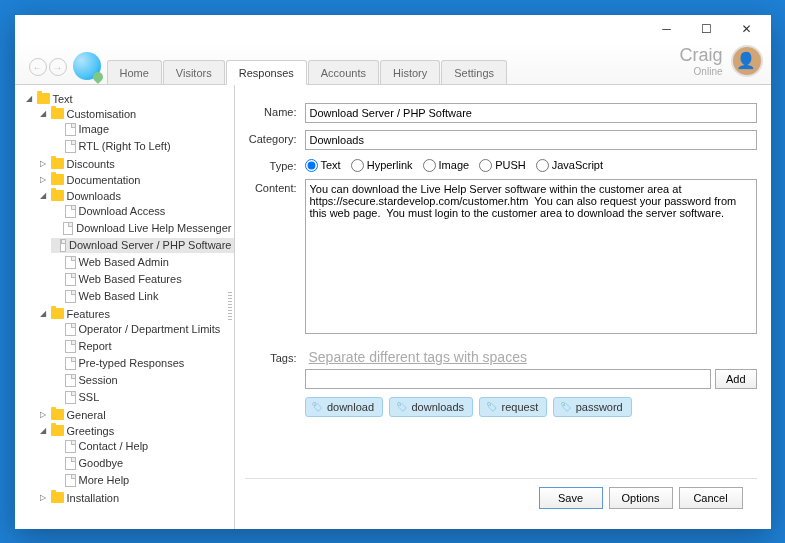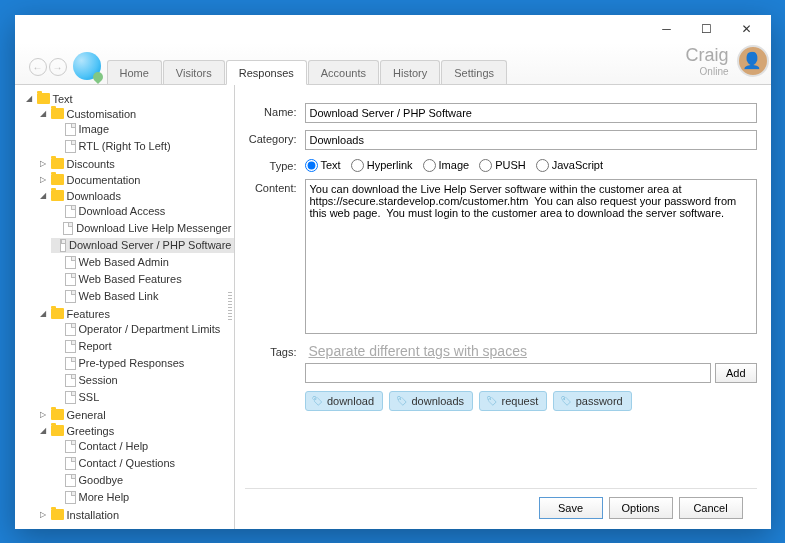--- a/index.html
+++ b/index.html
@@ -8,50 +8,50 @@
 .titlebar { height: 28px; display: flex; justify-content: flex-end; align-items: center; padding: 0 4px; }
 .titlebar .ctrl { width: 40px; height: 24px; display: flex; align-items: center; justify-content: center; color: #333; font-size: 12px; cursor: default; }
 .header { display: flex; align-items: flex-end; padding: 0 14px; border-bottom: 1px solid #d0d0d0; position: relative; height: 42px; background: linear-gradient(#fff,#f7f7f7); }
 .navarrows { display: flex; gap: 2px; margin-right: 6px; margin-bottom: 8px; }
 .navarrow { width: 18px; height: 18px; border: 1px solid #ccc; border-radius: 50%; display: flex; align-items: center; justify-content: center; color: #bbb; font-size: 10px; }
 .logo { width: 28px; height: 28px; border-radius: 50%; background: radial-gradient(circle at 30% 30%, #b3e5fc, #4fc3f7 60%, #039be5); margin-bottom: 4px; margin-right: 4px; position: relative; }
 .logo::after { content:""; position:absolute; bottom:-2px; right:-2px; width:10px; height:10px; background:#81c784; border-radius:50% 50% 50% 0; transform:rotate(-45deg); }
 .tabs { display: flex; align-items: center; margin-left: 2px; }
 .tab { padding: 6px 12px 5px; border: 1px solid #d0d0d0; border-bottom: none; background: #f0f0f0; color: #666; margin-right: 1px; border-radius: 3px 3px 0 0; font-size: 11px; }
 .tab.active { background: #fff; color: #333; border-bottom: 1px solid #fff; margin-bottom: -1px; }
-.userbox { position: absolute; right: 2px; top: 2px; display: flex; align-items: center; gap: 8px; }
+.userbox { position: absolute; right: 8px; top: 2px; display: flex; align-items: center; gap: 8px; }
 .username { text-align: right; }
 .username .n { font-size: 18px; color: #aaa; font-weight: 300; }
 .username .s { font-size: 10px; color: #aaa; }
 .avatar { width: 32px; height: 32px; border-radius: 50%; background: #d4a574; border: 2px solid #e0e0e0; display:flex; align-items:center; justify-content:center; font-size:16px; }
 .body { flex: 1; display: flex; overflow: hidden; }
 .sidebar { width: 220px; border-right: 1px solid #d0d0d0; overflow-y: auto; padding: 6px 0 6px 6px; position:relative; }
 .grip { position:absolute; right:2px; top:50%; transform:translateY(-50%); width:4px; height:30px; background:repeating-linear-gradient(#bbb,#bbb 1px,transparent 1px,transparent 3px); }
 .tree ul { list-style: none; padding-left: 14px; }
 .tree > ul { padding-left: 2px; }
 .tree li { padding: 1px 0; white-space: nowrap; }
 .tree .row { display: flex; align-items: center; gap: 3px; padding: 1px 2px; }
 .tree .row.selected { background: #e5e5e5; }
 .tree .toggle { width: 9px; height: 9px; display: inline-flex; align-items: center; justify-content: center; font-size: 8px; color: #666; }
 .tree .spacer { width: 9px; display:inline-block; }
 .folder-icon { width: 13px; height: 11px; background: #ffca28; border-radius: 1px; position: relative; display: inline-block; }
 .folder-icon::before { content:""; position:absolute; top:-2px; left:0; width:5px; height:2px; background:#ffca28; border-radius:1px 1px 0 0; }
 .file-icon { width: 11px; height: 13px; background: #fff; border: 1px solid #bbb; display: inline-block; position:relative; }
 .file-icon::after { content:""; position:absolute; top:0; right:0; width:3px; height:3px; background:#eee; border-left:1px solid #bbb; border-bottom:1px solid #bbb; }
 .tree .label { color: #333; font-size: 11px; }
-.editor { flex: 1; padding: 18px 14px 2px 10px; display: flex; flex-direction: column; }
+.editor { flex: 1; padding: 18px 14px 12px 10px; display: flex; flex-direction: column; }
 .formrow { display: flex; align-items: flex-start; margin-bottom: 7px; }
 .formrow .lbl { width: 60px; text-align: right; padding-right: 8px; color: #333; padding-top: 3px; font-size: 11px; }
 .formrow .field { flex: 1; }
 .formrow input[type=text], .formrow textarea { width: 100%; border: 1px solid #aaa; padding: 3px 4px; font-size: 11px; font-family: inherit; }
 .formrow textarea { height: 155px; resize: none; }
 .radios { display: flex; gap: 10px; align-items: center; padding-top: 2px; font-size: 11px; }
 .radios label { display: flex; align-items: center; gap: 3px; }
 .radios input { margin:0; }
-.tags-section { margin-top: 0; }
+.tags-section { margin-top: 6px; }
 .tags-hint { color: #aaa; font-size: 14px; margin-left: 4px; text-decoration: underline; }
 .tags-input-row { display: flex; gap: 4px; margin: 4px 0 8px 60px; }
 .tags-input-row input { flex: 1; border: 1px solid #aaa; padding: 3px 4px; font-size: 11px; }
 .tags-input-row button, .footer button { border: 1px solid #aaa; background: linear-gradient(#fff,#eee); padding: 3px 10px; font-size: 11px; cursor: default; }
 .tag-chips { display: flex; gap: 6px; margin-left: 60px; }
 .chip { background: #cde8f7; border: 1px solid #9ecfe8; border-radius: 3px; padding: 3px 8px 3px 6px; font-size: 11px; display: flex; align-items: center; gap: 4px; color: #333; }
 .chip .tagicon { color: #6bb3d6; font-size: 9px; }
 .footer { display: flex; justify-content: flex-end; gap: 6px; padding: 8px 14px; border-top: 1px solid #e0e0e0; margin-top: auto; }
 .footer button { min-width: 64px; padding: 4px 10px; }
 .footer button.primary { border-color: #5a9bd5; }
@@ -253,27 +253,20 @@
                     <div class="row">
                       <span class="spacer"></span>
                       <span class="file-icon"></span>
                       <span class="label">Contact / Help</span>
                     </div>
                   </li>
                 <li>
                     <div class="row">
                       <span class="spacer"></span>
                       <span class="file-icon"></span>
-                      <span class="label">Contact / Questions</span>
-                    </div>
-                  </li>
-                <li>
-                    <div class="row">
-                      <span class="spacer"></span>
-                      <span class="file-icon"></span>
                       <span class="label">Goodbye</span>
                     </div>
                   </li>
                 <li>
                     <div class="row">
                       <span class="spacer"></span>
                       <span class="file-icon"></span>
                       <span class="label">More Help</span>
                     </div>
                   </li>

